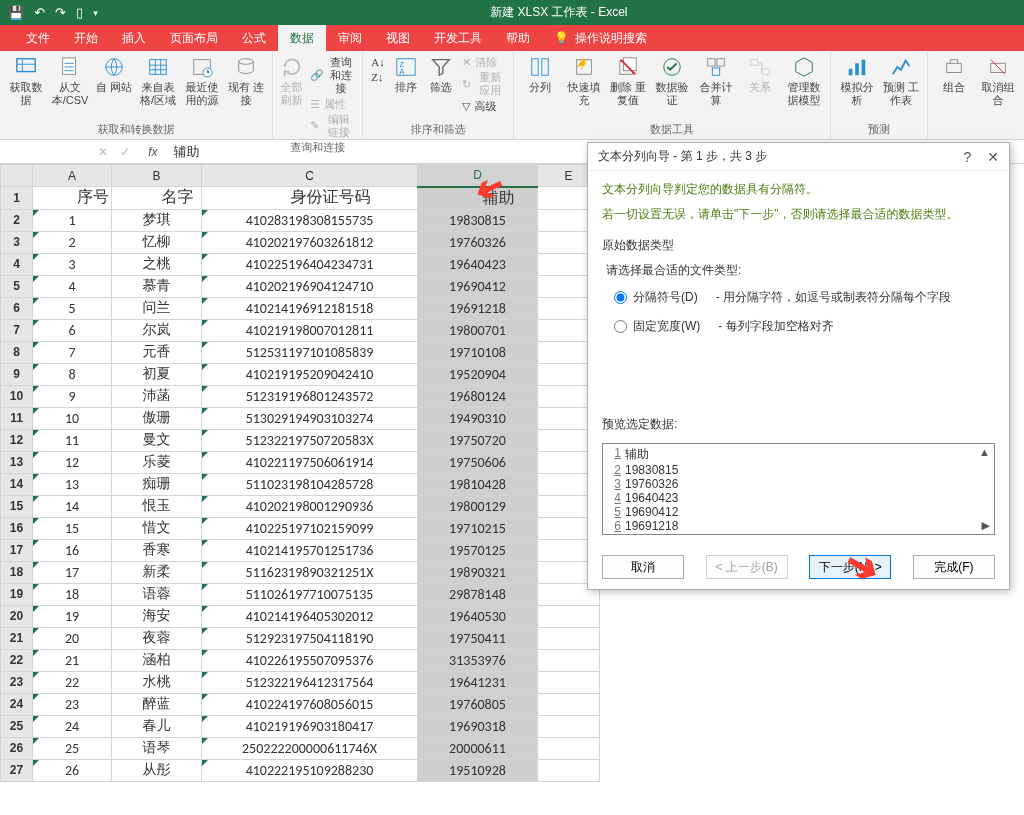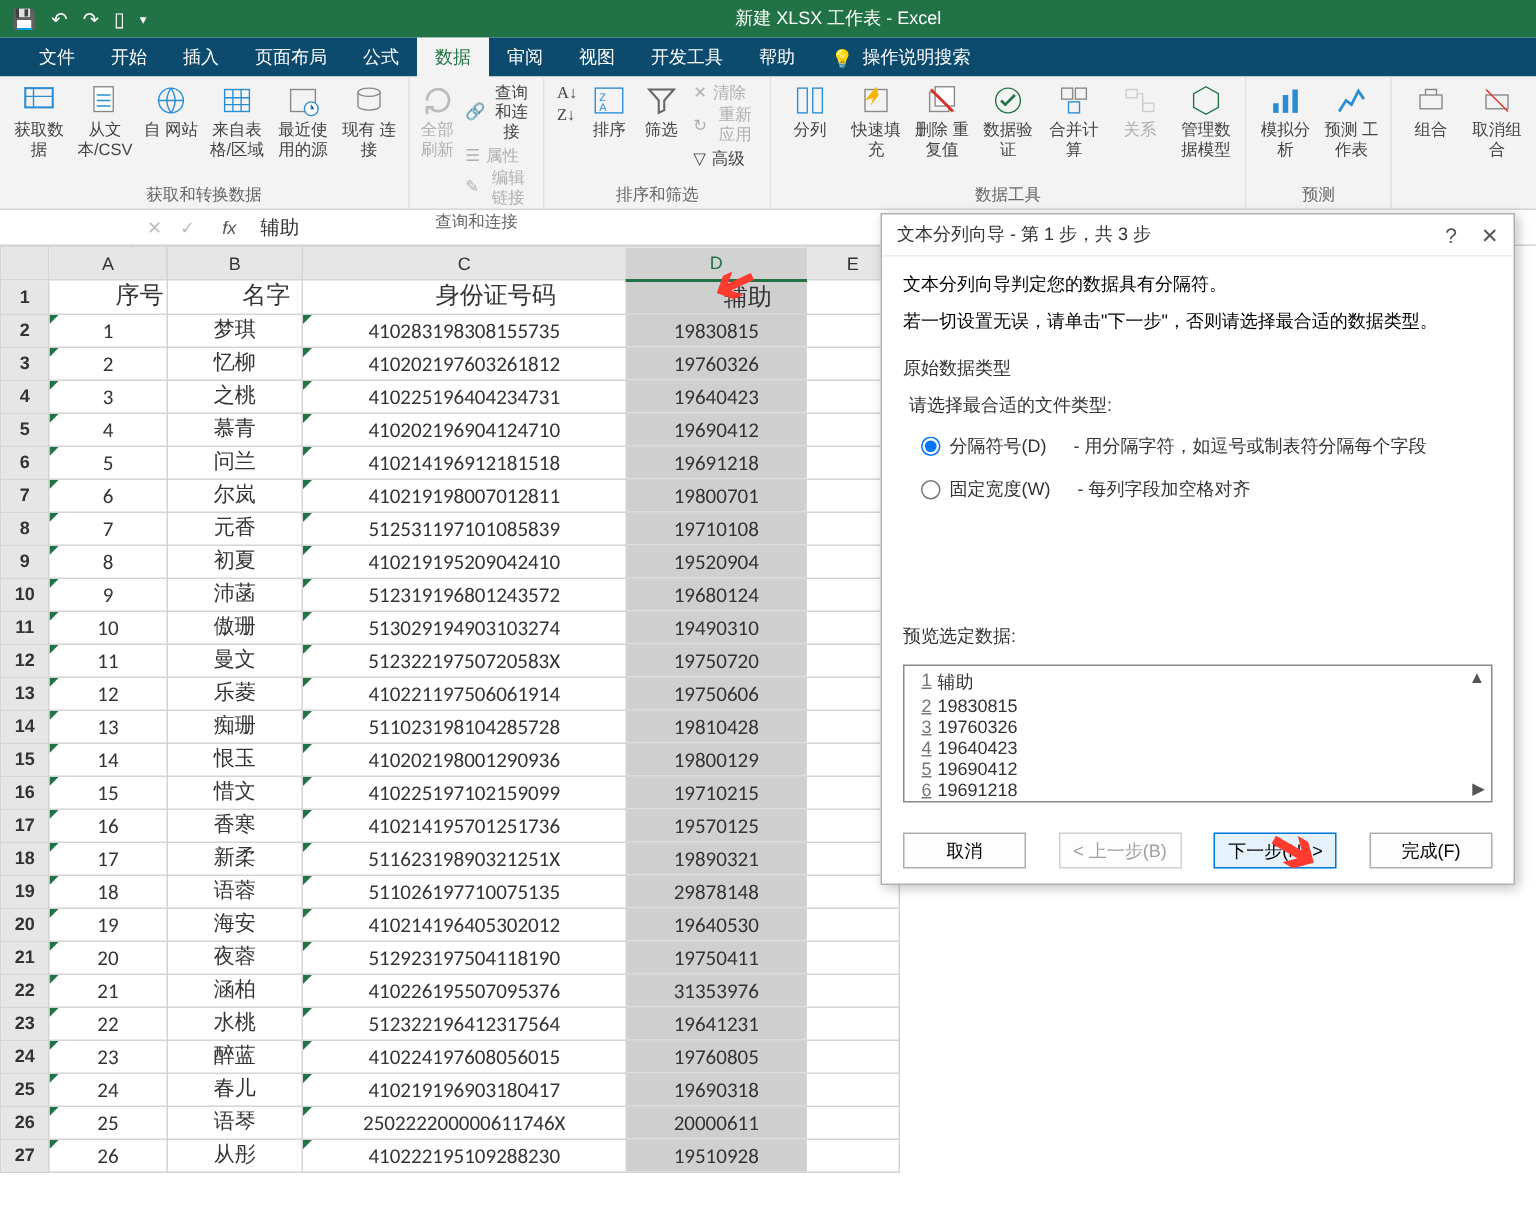--- a/index.html
+++ b/index.html
@@ -5,21 +5,21 @@
   * { box-sizing: border-box; margin: 0; padding: 0; font-family: "Microsoft YaHei", "Segoe UI", sans-serif; }
   body { background: #fff; width: 1024px; height: 815px; overflow: hidden; font-size: 12px; color: #333; }
 
   
   .titlebar { background: #217346; height: 25px; display: flex; align-items: center; padding: 0 4px; color: #fff; }
   .titlebar .qat { display: flex; gap: 10px; align-items: center; padding-left: 4px; }
   .titlebar .qat span { font-size: 13px; }
   .titlebar .title { flex: 1; text-align: center; font-size: 12px; }
 
   
-  .tabs { background: #0c4a6e; height: 26px; display: flex; align-items: flex-start; color: #fff; padding-left: 14px; gap: 0; }
+  .tabs { background: #ef4444; height: 26px; display: flex; align-items: center; color: #fff; padding-left: 14px; gap: 0; }
   .tab { padding: 5px 12px; font-size: 12px; cursor: pointer; }
   .tab.active { background: #f3f3f3; color: #217346; }
   .tab.help { display: flex; align-items: center; gap: 6px; }
 
   
   .ribbon { background: #f3f3f3; border-bottom: 1px solid #d4d4d4; height: 89px; display: flex; }
   .group { border-right: 1px solid #e1e1e1; padding: 2px 6px 0 6px; display: flex; flex-direction: column; align-items: center; justify-content: space-between; }
   .group-label { font-size: 11px; color: #666; padding-bottom: 2px; }
   .group-body { flex: 1; display: flex; align-items: flex-start; gap: 4px; padding-top: 2px; }
   .rb-btn { display: flex; flex-direction: column; align-items: center; width: 40px; font-size: 11px; text-align: center; color: #444; line-height: 1.2; cursor: pointer; }
@@ -57,21 +57,21 @@
   .dmark { position:absolute; left:0; top:0; width:0; height:0; border-top: 6px solid #217346; border-right: 6px solid transparent; }
 
   
   .arrow { position: absolute; font-size: 34px; color: #ff3a2f; font-weight: bold; pointer-events: none; transform-origin: center; }
 
   
   .dialog { position: absolute; left: 587px; top: 142px; width: 423px; height: 448px; background: #fff; border: 1px solid #b0b0b0; box-shadow: 2px 2px 8px rgba(0,0,0,0.25); display: flex; flex-direction: column; font-size: 12px; }
   .dlg-title { height: 28px; padding: 0 10px; display: flex; align-items: center; justify-content: space-between; border-bottom: 1px solid #eee; }
   .dlg-title .ctrls { display: flex; gap: 16px; color: #555; font-size: 14px; }
   .dlg-body { padding: 10px 14px; flex: 1; display: flex; flex-direction: column; gap: 8px; }
-  .dlg-body .hint { color: #000000; }
+  .dlg-body .hint { color: #4d7c0f; }
   .fieldset-label { margin-top: 6px; }
   .radio-row { display: flex; align-items: center; gap: 6px; margin-left: 12px; padding: 2px 0; }
   .radio-row input { margin: 0; }
   .radio-row .desc { color: #333; }
   .preview-box { border: 1px solid #888; height: 92px; overflow: auto; font-family: "SimSun", monospace; font-size: 12px; padding: 2px 4px; background: #fff; margin-top: 2px;}
   .preview-box div { display: flex; }
   .preview-box .ln { color: #777; width: 14px; text-align: right; margin-right: 4px; text-decoration: underline; }
   .dlg-buttons { display: flex; justify-content: space-between; gap: 10px; padding: 10px 14px; border-top: 0; }
   .dlg-buttons button { min-width: 82px; height: 24px; background: #fdfdfd; border: 1px solid #adadad; font-size: 12px; cursor: pointer; }
   .dlg-buttons button:disabled { color: #a0a0a0; border-color: #d0d0d0; }

